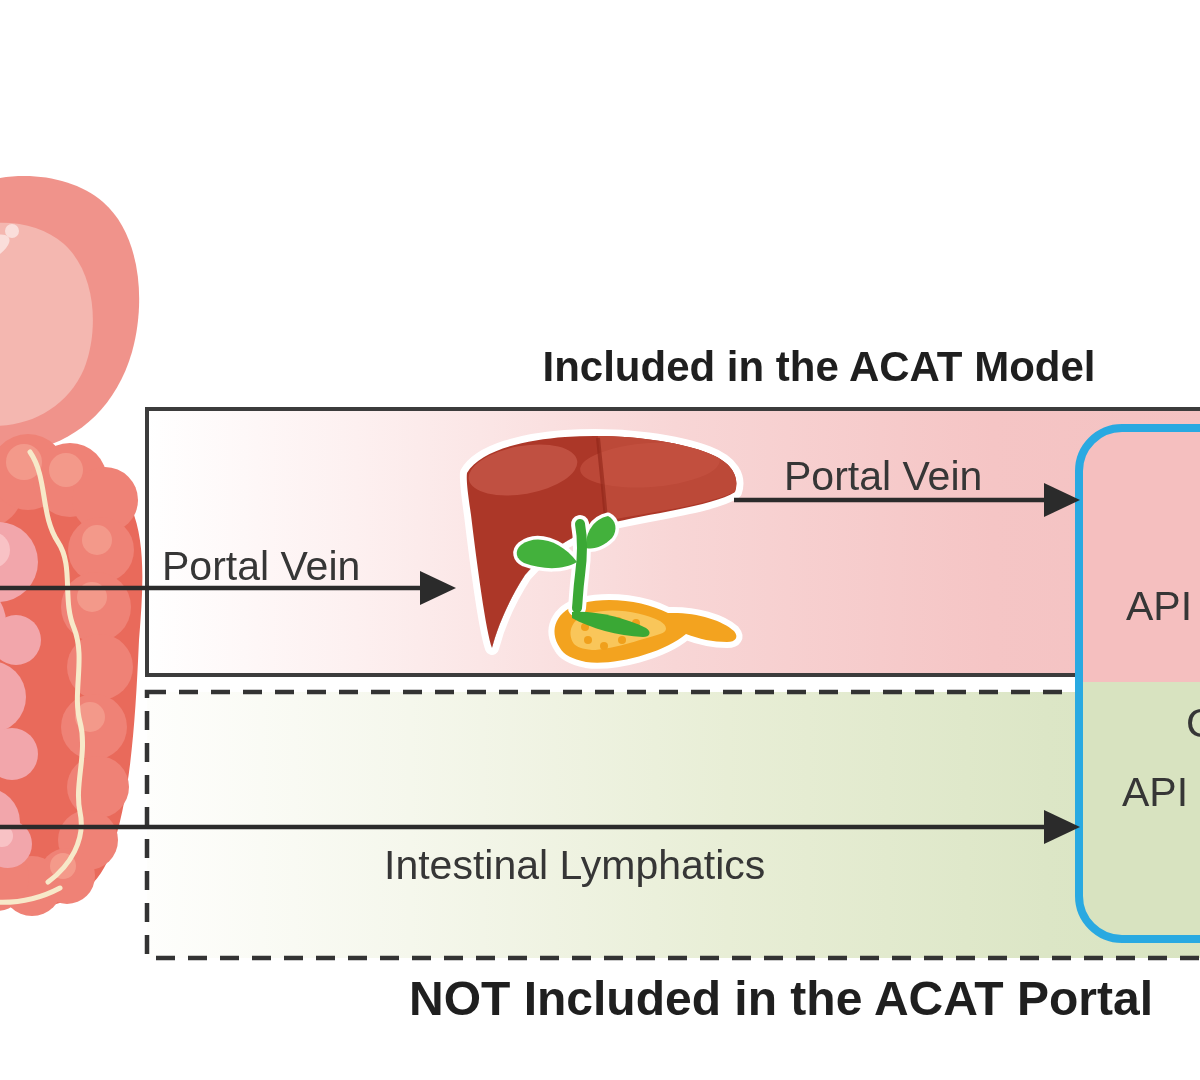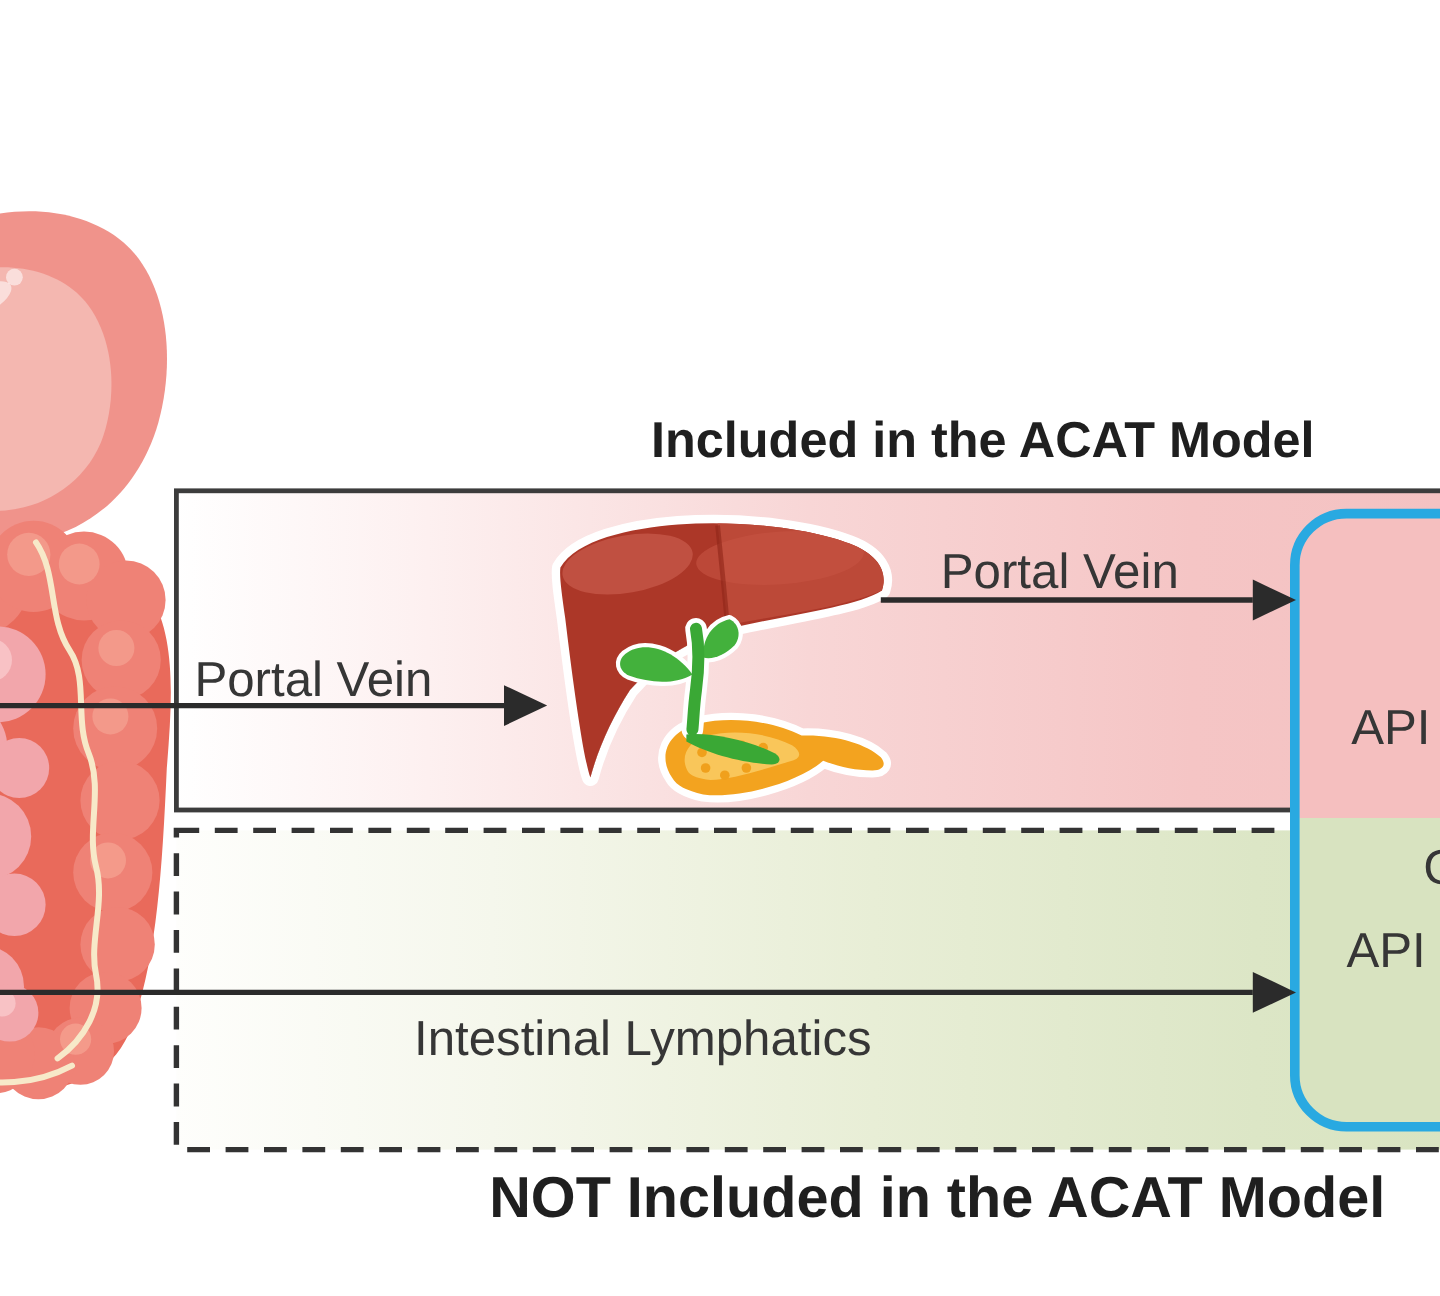--- a/index.html
+++ b/index.html
@@ -6,21 +6,21 @@
   #canvas{position:relative;width:1200px;height:1080px;overflow:hidden;background:#fff;
           font-family:"Liberation Sans","DejaVu Sans",sans-serif;}
   #gfx{position:absolute;left:0;top:0;width:1200px;height:1080px;}
   .t{position:absolute;white-space:nowrap;line-height:1.08;color:#363636;}
   .title{font-weight:700;color:#1f1f1f;transform:translateX(-50%);}
   .title-top{font-size:42px;left:819px;top:344px;}
   .title-bottom{font-size:48px;left:781px;top:973px;}
   .lbl{font-size:41px;margin-top:13px;}
   .pv1{left:162px;top:531px;}
   .pv2{left:784px;top:441px;}
-  .il{left:345px;top:830px;}
+  .il{left:384px;top:830px;}
   .api1{left:1126px;top:571px;}
   .api2{left:1122px;top:757px;}
   .cpart{left:1186px;top:688px;}
 </style>
 </head>
 <body>
 
 <div id="canvas">
 
   <svg id="gfx" viewBox="0 0 1200 1080">
@@ -164,14 +164,14 @@
     </g>
   </svg>
 
   <div class="t title title-top">Included in the ACAT Model</div>
   <div class="t lbl pv1">Portal Vein</div>
   <div class="t lbl pv2">Portal Vein</div>
   <div class="t lbl il">Intestinal Lymphatics</div>
   <div class="t lbl api1">API</div>
   <div class="t lbl api2">API</div>
   <div class="t lbl cpart">C</div>
-  <div class="t title title-bottom">NOT Included in the ACAT Model</div>
+  <div class="t title title-bottom">NOT Included in the ACAT Portal</div>
 </div>
 
 </body></html>

